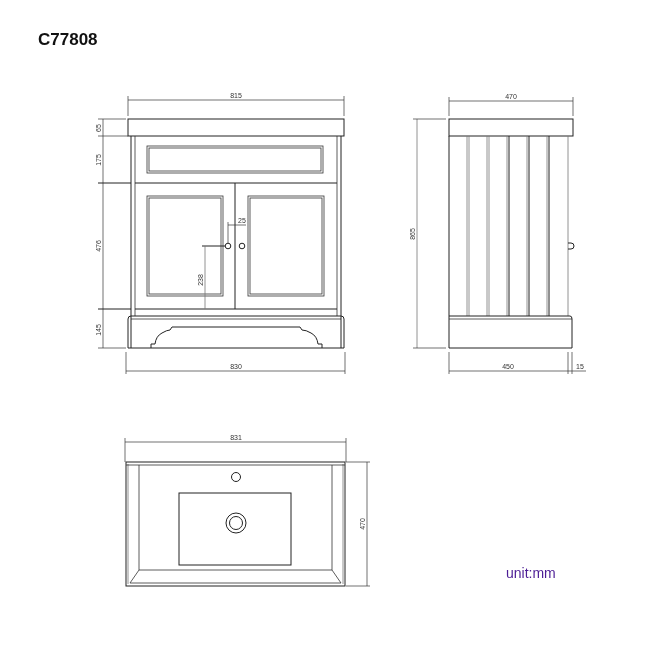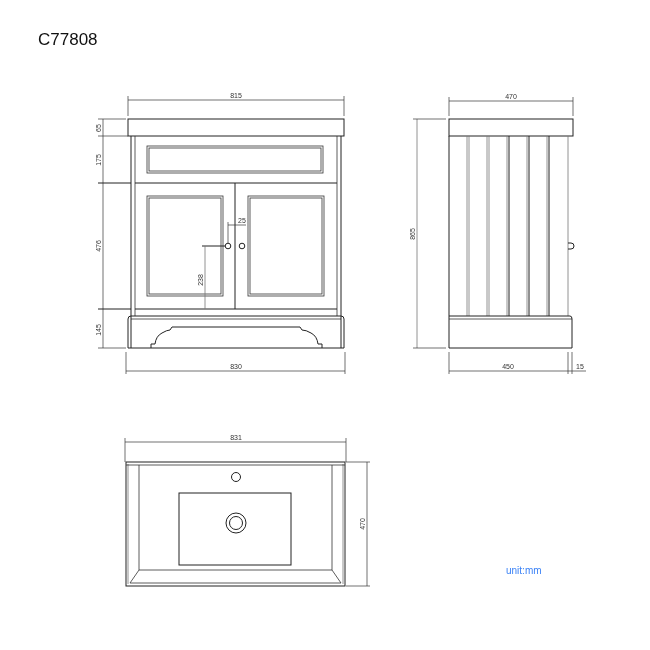--- a/index.html
+++ b/index.html
@@ -1,18 +1,18 @@
 <!DOCTYPE html>
 <html><head>
 <meta charset="utf-8">
 <style>
   html, body { margin: 0; padding: 0; background: #ffffff; }
   body { width: 650px; height: 650px; position: relative; overflow: hidden; font-family: "Liberation Sans", sans-serif; }
-  .product-code { position: absolute; left: 38px; top: 30px; font-size: 17px; color: #111; }
-  .unit-label { position: absolute; left: 506px; top: 565px; font-size: 10px; color: #3b82f6; }
+  .product-code { position: absolute; left: 38px; top: 30px; font-size: 17px; color: #111; font-weight: bold; }
+  .unit-label { position: absolute; left: 506px; top: 565px; font-size: 14px; color: #4c1d95; }
   svg { position: absolute; left: 0; top: 0; }
   .dim { font-family: "Liberation Sans", sans-serif; font-size: 7px; fill: #333; }
   .ln { stroke: #222; stroke-width: 1; fill: none; }
   .lnt { stroke: #333; stroke-width: 0.8; fill: none; }
   .dl { stroke: #333; stroke-width: 0.7; fill: none; }
   .gr { stroke: #777; stroke-width: 0.8; fill: none; }
 </style>
 </head>
 <body>
 

